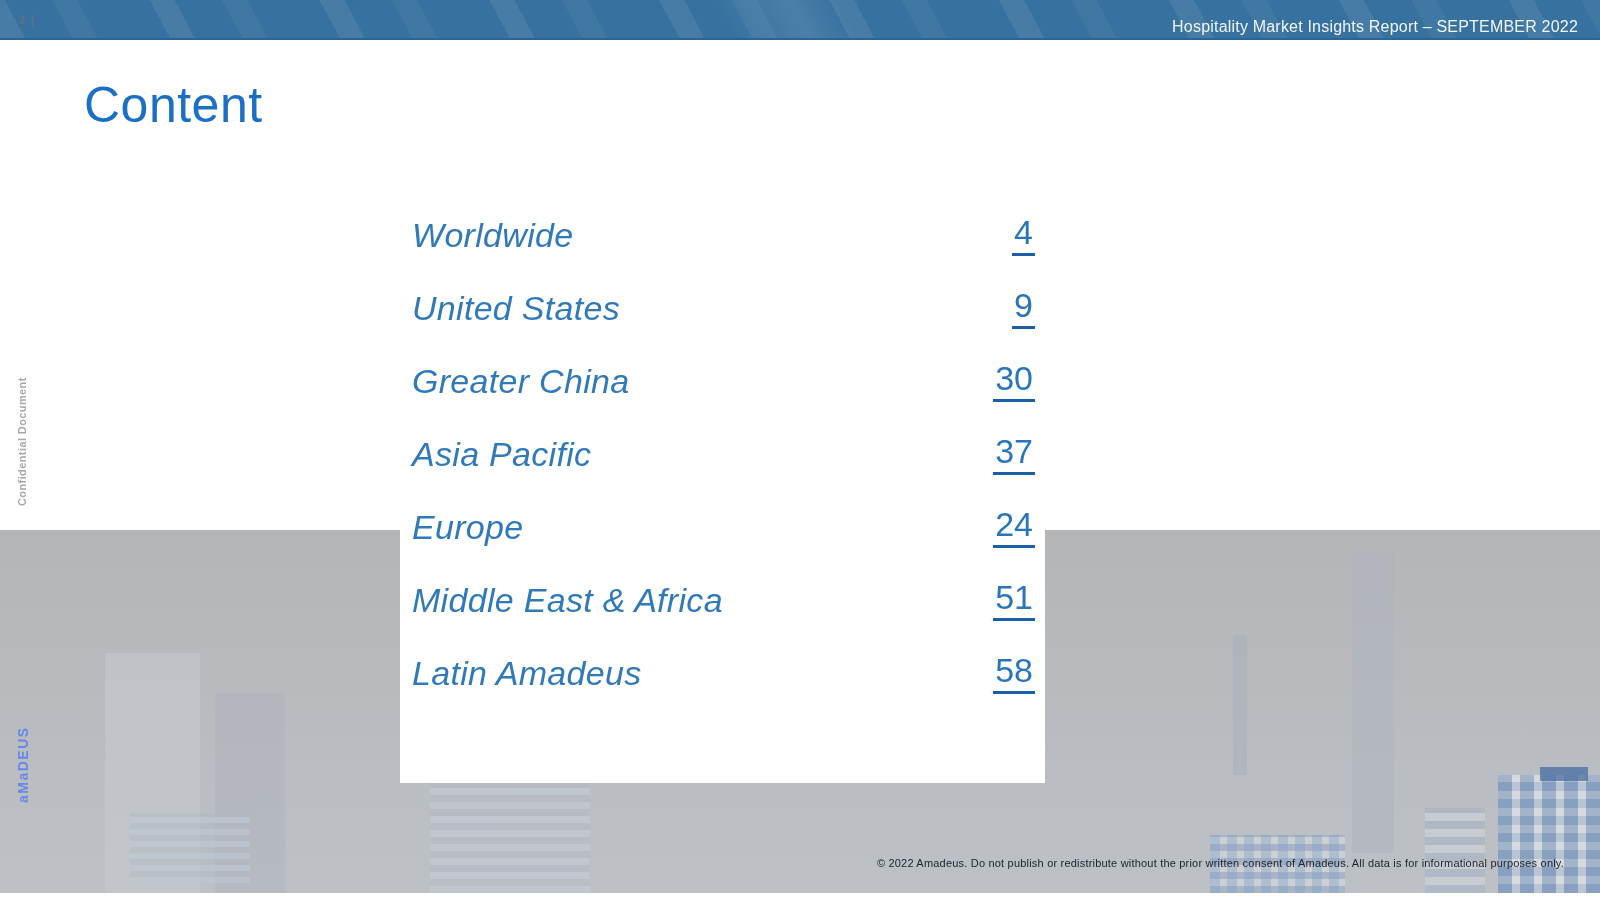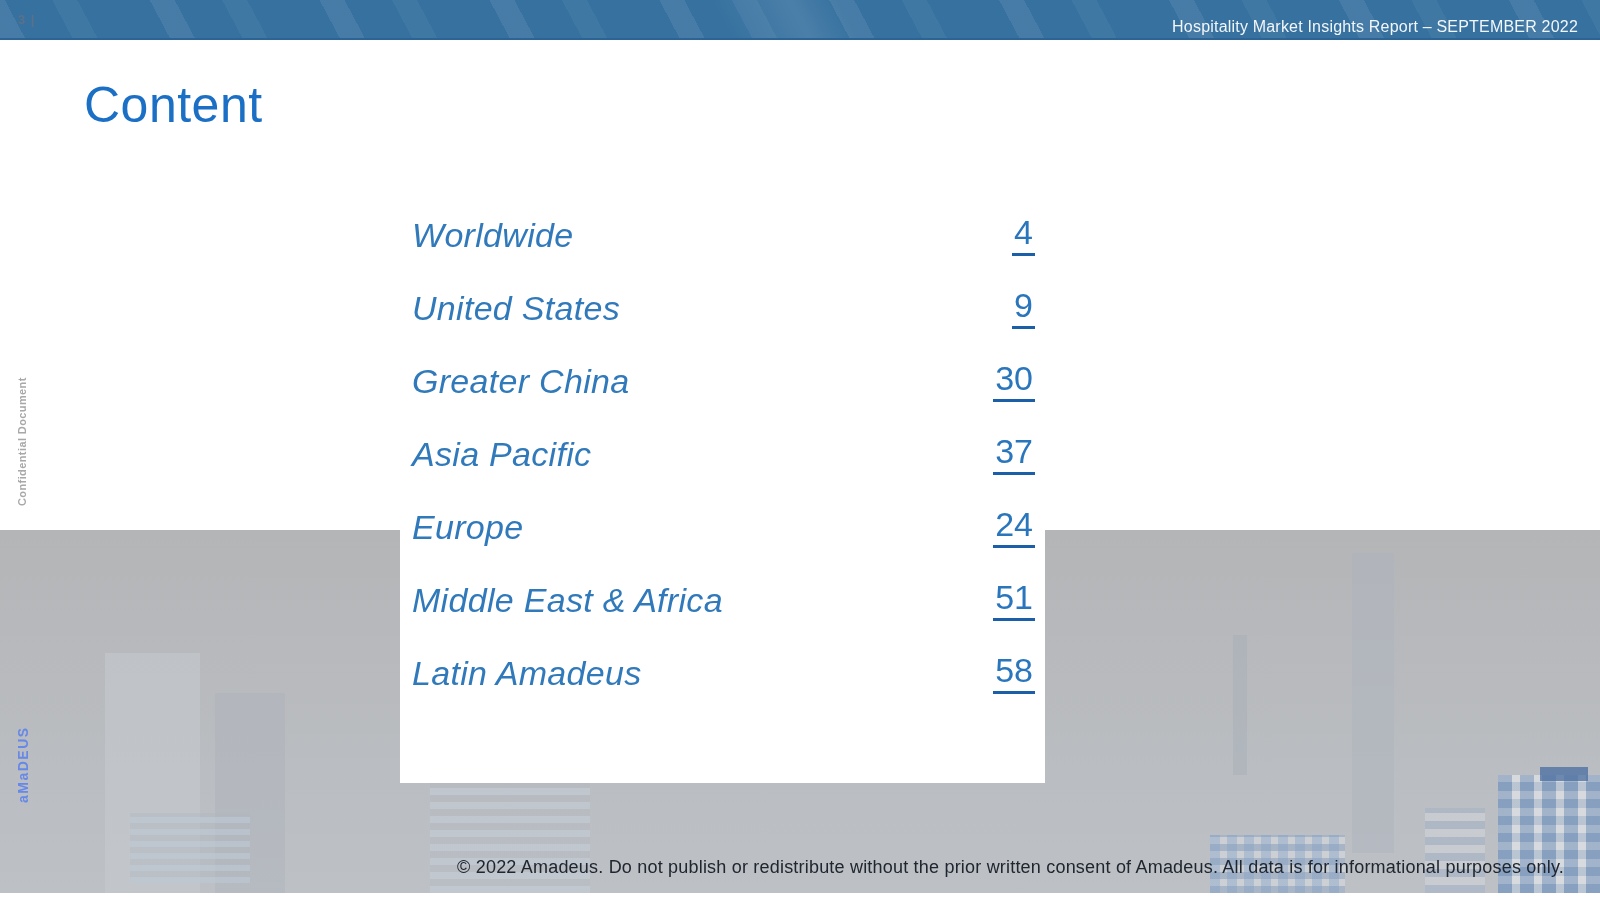--- a/index.html
+++ b/index.html
@@ -154,21 +154,21 @@
     border-bottom: 3px solid #1a5fa8;
     padding: 0 2px 3px 2px;
     line-height: 1.05;
     cursor: pointer;
   }
 
   
   .footer-note {
     position: absolute;
     right: 36px; top: 857px;
-    font-size: 18px;
+    font-size: 11px;
     color: #20262f;
     letter-spacing: 0.2px;
   }
 </style>
 </head>
 <body>
 
 <div class="slide">
 
   <div class="header-bar">

